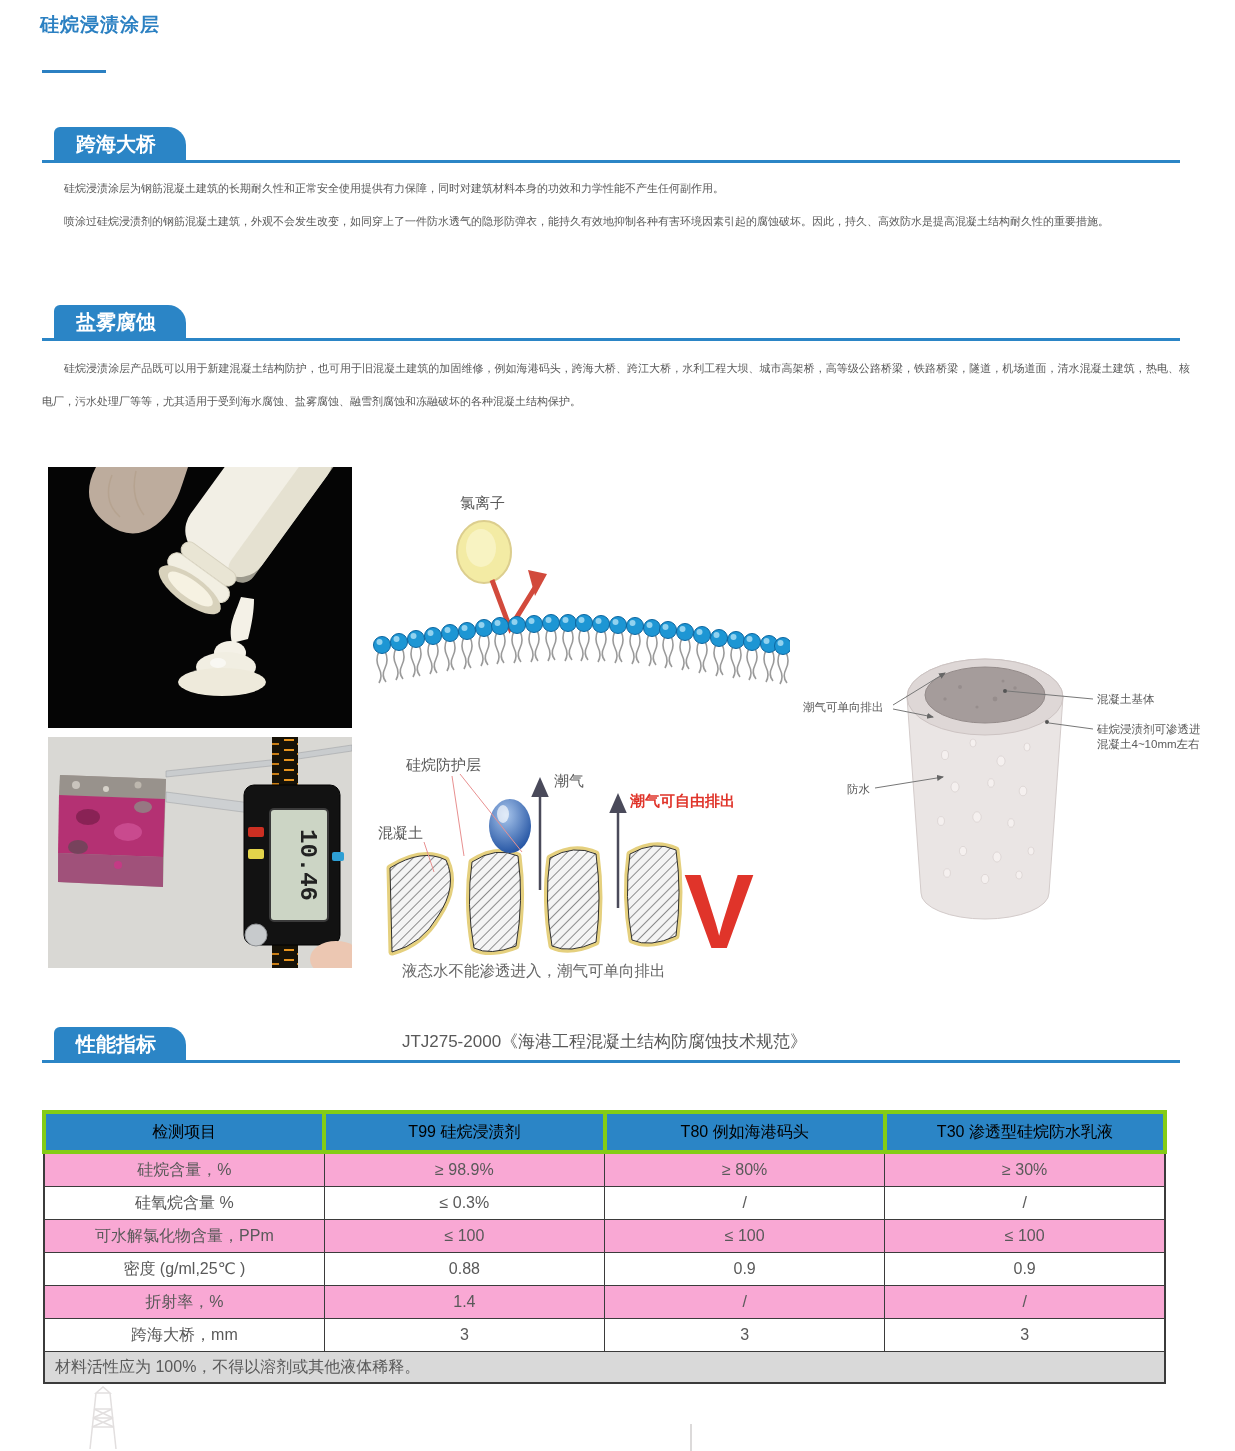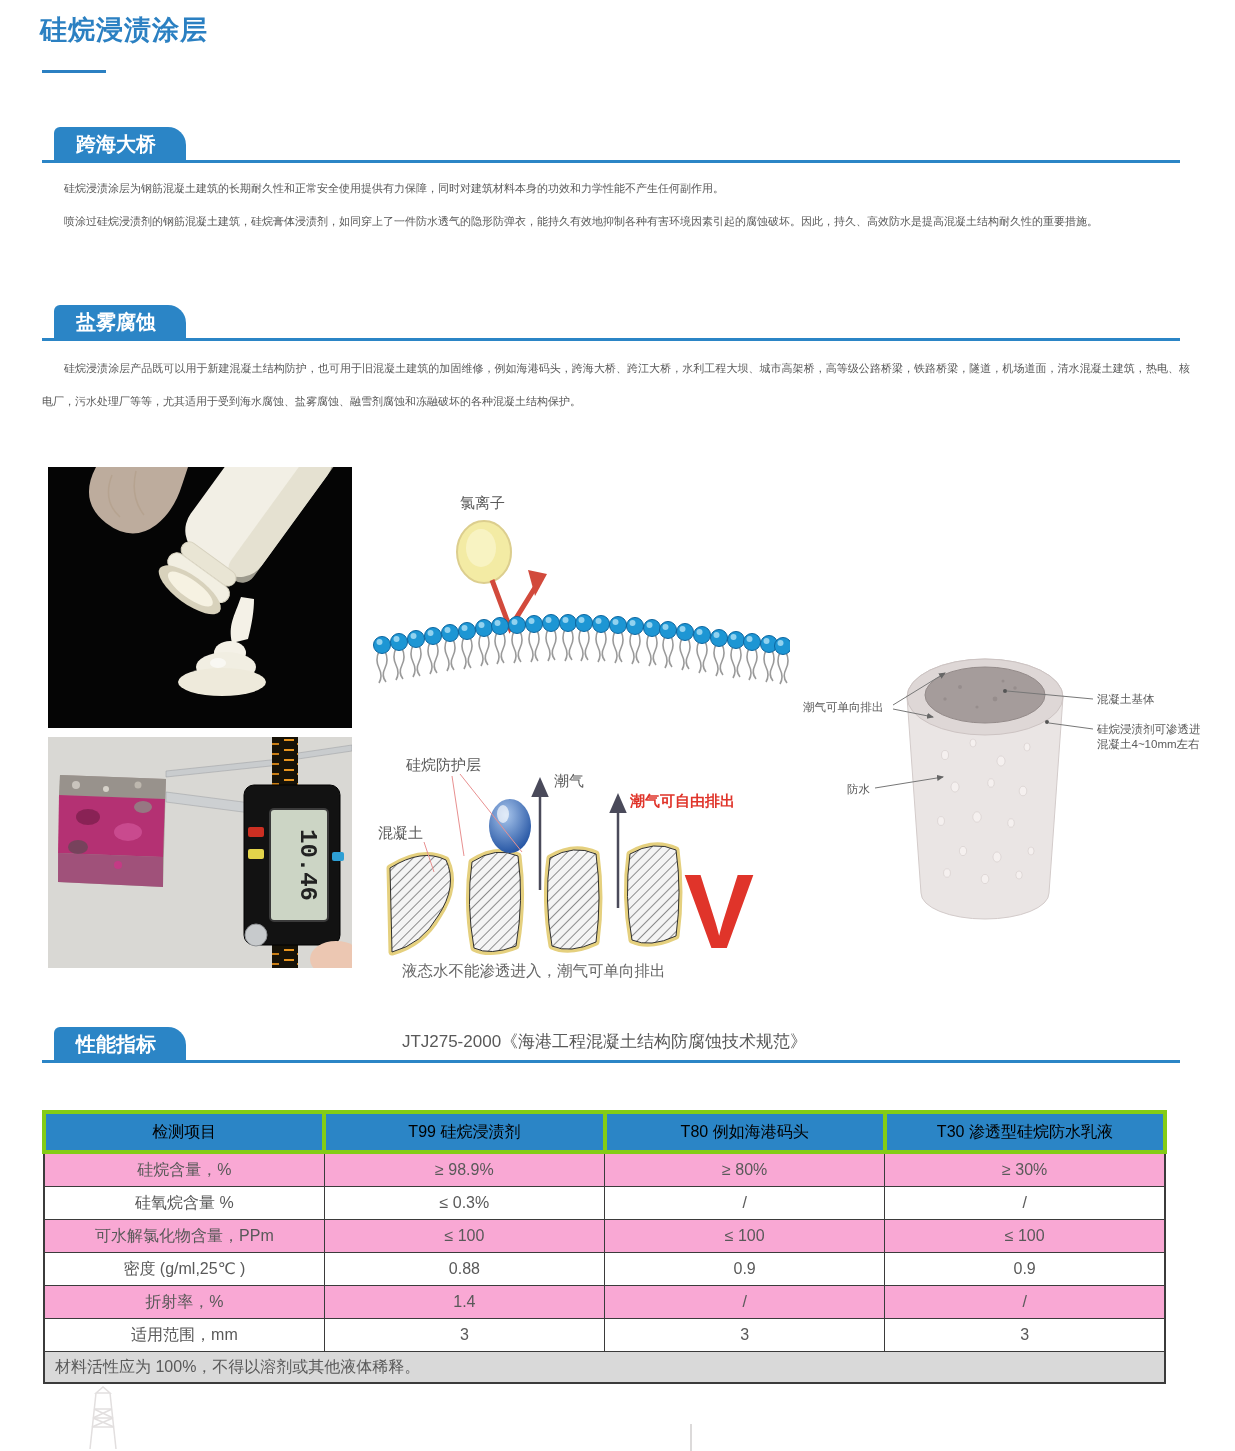--- a/index.html
+++ b/index.html
@@ -1,19 +1,19 @@
 <!DOCTYPE html>
 <html><head>
 <meta charset="utf-8">
 <style>
   html,body { margin:0; padding:0; background:#ffffff; }
   body { font-family:"Liberation Sans","DejaVu Sans",sans-serif; color:#595959; }
   .page { position:relative; width:1235px; height:1451px; background:#fff; overflow:hidden; }
 
-  .doc-title { position:absolute; left:40px; top:12px; margin:0; font-size:27px; font-weight:bold;
+  .doc-title { position:absolute; left:40px; top:12px; margin:0; font-size:19px; font-weight:bold;
                color:#2b80c2; letter-spacing:1px; }
   .title-dash { position:absolute; left:42px; top:70px; width:64px; height:3px; background:#2b80c2; }
 
   .section-band { position:absolute; left:42px; right:55px; height:33px; border-bottom:3px solid #2b85c6; }
   #band-features { top:127px; }
   #band-scope    { top:305px; }
   #band-perf     { top:1027px; }
   .badge { position:absolute; left:12px; bottom:0; background:#2b85c6; color:#fff; font-size:20px;
            font-weight:bold; line-height:22px; padding:6px 30px 5px 22px; border-radius:6px 18px 0 0; }
 
@@ -63,21 +63,21 @@
 <div class="page">
 
   <h1 class="doc-title">硅烷浸渍涂层</h1>
   <div class="title-dash"></div>
 
   <div class="section-band" id="band-features">
     <div class="badge">跨海大桥</div>
   </div>
   <div class="para-block" id="features-text">
     <p>硅烷浸渍涂层为钢筋混凝土建筑的长期耐久性和正常安全使用提供有力保障，同时对建筑材料本身的功效和力学性能不产生任何副作用。</p>
-    <p>喷涂过硅烷浸渍剂的钢筋混凝土建筑，硅烷膏体浸渍剂，如同穿上了一件防水透气的隐形防弹衣，能持久有效地抑制各种有害环境因素引起的腐蚀破坏。因此，持久、高效防水是提高混凝土结构耐久性的重要措施。</p>
+    <p>喷涂过硅烷浸渍剂的钢筋混凝土建筑，外观不会发生改变，如同穿上了一件防水透气的隐形防弹衣，能持久有效地抑制各种有害环境因素引起的腐蚀破坏。因此，持久、高效防水是提高混凝土结构耐久性的重要措施。</p>
   </div>
 
   <div class="section-band" id="band-scope">
     <div class="badge">盐雾腐蚀</div>
   </div>
   <div class="para-block" id="scope-text">
     <p>硅烷浸渍涂层产品既可以用于新建混凝土结构防护，也可用于旧混凝土建筑的加固维修，例如海港码头，跨海大桥、跨江大桥，水利工程大坝、城市高架桥，高等级公路桥梁，铁路桥梁，隧道，机场道面，清水混凝土建筑，热电、核电厂，污水处理厂等等，尤其适用于受到海水腐蚀、盐雾腐蚀、融雪剂腐蚀和冻融破坏的各种混凝土结构保护。</p>
   </div>
 
   <div class="figures">
@@ -334,21 +334,21 @@
         <td>0.9</td>
         <td>0.9</td>
       </tr>
       <tr class="gray">
         <td>折射率，%</td>
         <td>1.4</td>
         <td>/</td>
         <td>/</td>
       </tr>
       <tr>
-        <td>适用范围，mm</td>
+        <td>跨海大桥，mm</td>
         <td>3</td>
         <td>3</td>
         <td>3</td>
       </tr>
       <tr class="footnote">
         <td colspan="4">材料活性应为 100%，不得以溶剂或其他液体稀释。</td>
       </tr>
     </tbody>
   </table>
 

